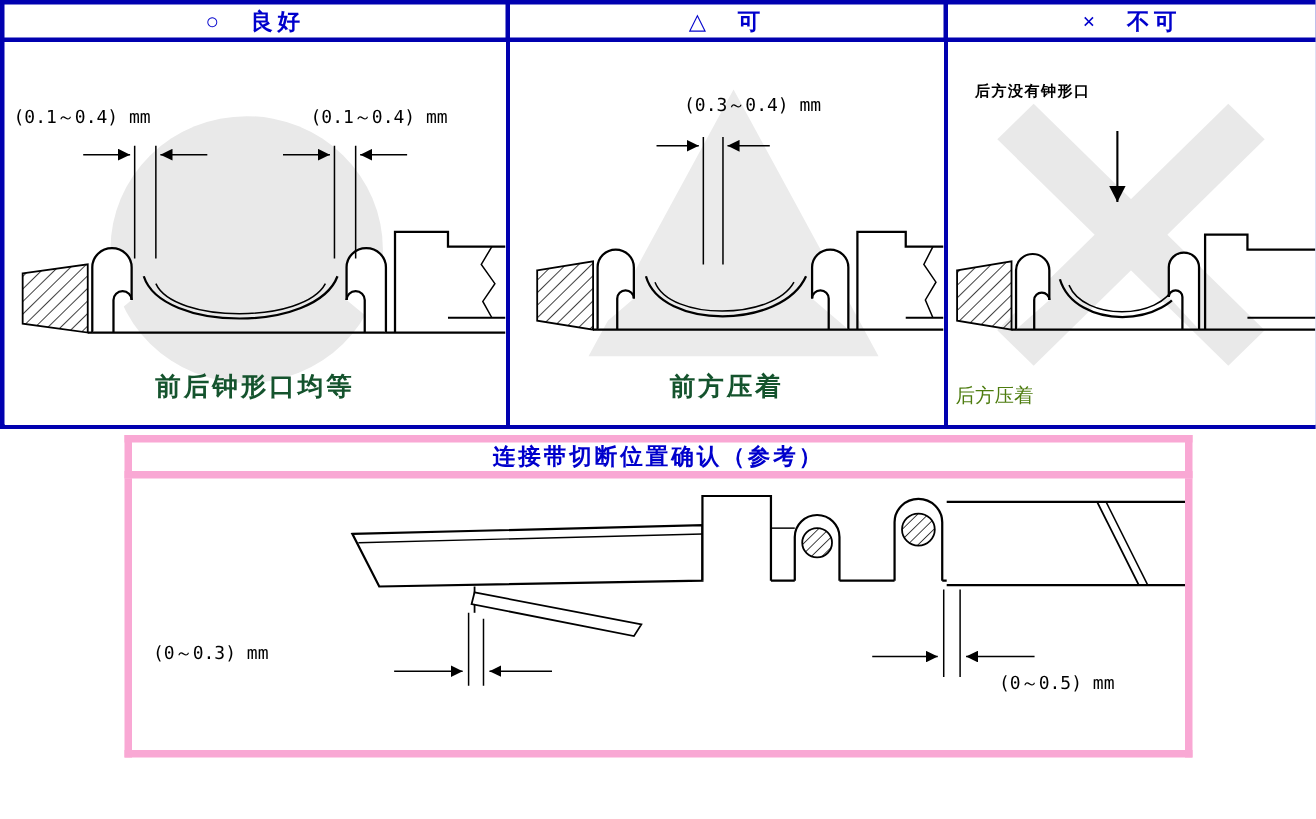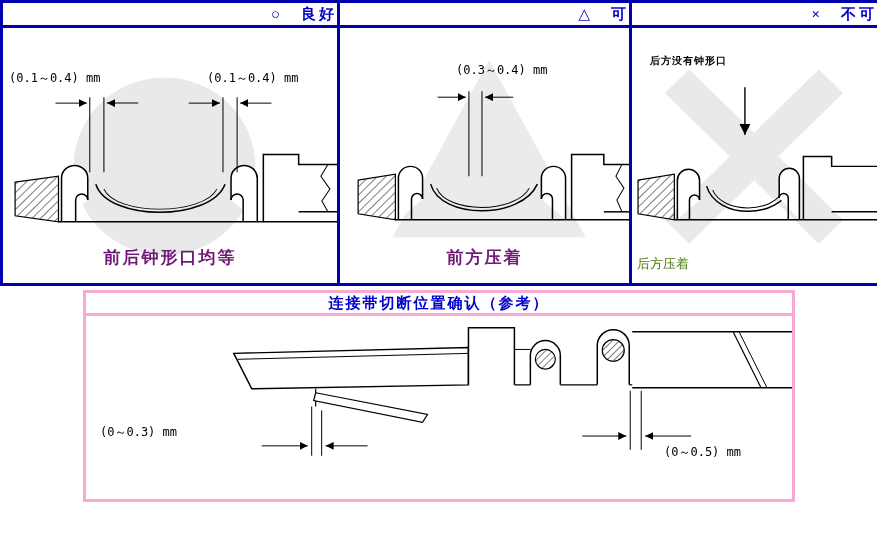--- a/index.html
+++ b/index.html
@@ -9,46 +9,46 @@
     font-family:"Liberation Sans", sans-serif;
   }
   table { border-collapse:collapse; table-layout:fixed; }
   .main-table { width:877px; }
   .main-table td, .main-table th { border:3px solid #0000b0; padding:0; }
   .title-cell { height:23px; text-align:center; vertical-align:middle; }
   .title-text {
     color:#0000cc; font-size:15px; font-weight:bold; text-decoration:underline;
     font-family:"Liberation Serif","DejaVu Serif",serif; letter-spacing:1px;
   }
-  .head-cell { height:25px; text-align:right; vertical-align:middle; }
+  .head-cell { height:25px; text-align:center; vertical-align:middle; }
   .head-text {
     color:#0000cc; font-size:15px; font-weight:bold; letter-spacing:3px;
     font-family:"Liberation Serif","DejaVu Serif",serif;
   }
   .panel { height:258px; position:relative; vertical-align:top; background:#fff; }
   .panel svg, .cut-body svg { position:absolute; left:0; top:0; width:100%; height:100%; }
   .dim {
     position:absolute; font-family:"DejaVu Sans Mono","Liberation Mono",monospace;
     font-size:12px; color:#000; white-space:nowrap;
   }
   .caption-blue {
     position:absolute; left:0; right:0; bottom:14px; text-align:center;
-    color:#701a75; font-size:17px; font-weight:bold; letter-spacing:2px;
+    color:#14532d; font-size:17px; font-weight:bold; letter-spacing:2px;
     font-family:"Liberation Serif","DejaVu Serif",serif;
   }
   .caption-black {
     position:absolute; left:5px; bottom:10px; color:#4d7c0f; font-size:13px;
     font-family:"Liberation Serif","DejaVu Serif",serif;
   }
   .annotation {
     position:absolute; left:18px; top:26px; color:#000; font-size:10px; font-weight:bold;
     font-family:"Liberation Serif","DejaVu Serif",serif; letter-spacing:1px;
   }
   .cut-table { width:712px; margin:4px 0 0 83px; }
-  .cut-table td, .cut-table th { border:3px solid #f9a8d4; padding:0; }
+  .cut-table td, .cut-table th { border:5px solid #f9a8d4; padding:0; }
   .cut-head { height:23px; text-align:center; vertical-align:middle; }
   .cut-head-text {
     color:#0000cc; font-size:15px; font-weight:bold; letter-spacing:2px;
     font-family:"Liberation Serif","DejaVu Serif",serif;
   }
   .cut-body { height:186px; position:relative; background:#fff; }
 </style>
 </head>
 <body>
 

